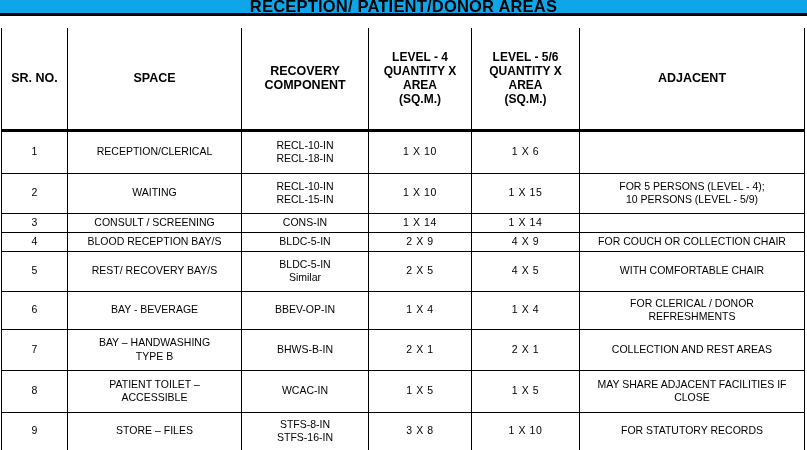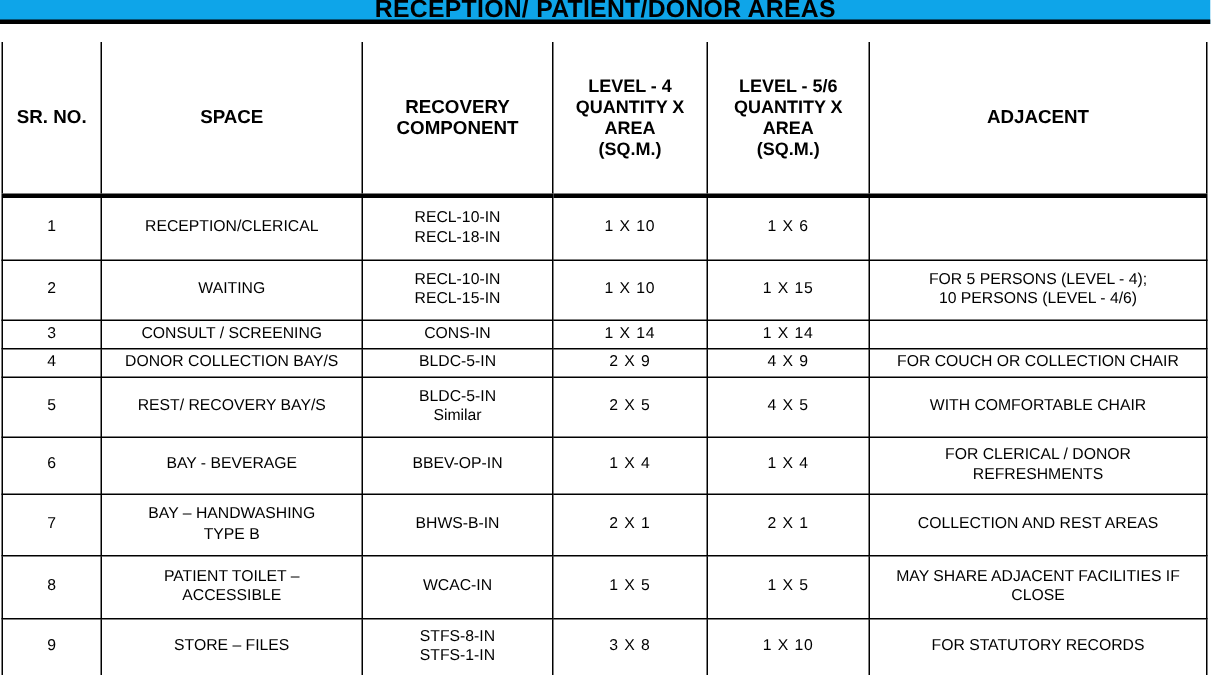--- a/index.html
+++ b/index.html
@@ -157,36 +157,36 @@
         <td class="sr">2</td>
         <td class="space">WAITING</td>
         <td class="comp two-line">
           <span>RECL-10-IN</span>
           <span>RECL-15-IN</span>
         </td>
         <td class="qty">1 X  10</td>
         <td class="qty">1 X  15</td>
         <td class="remarks two-line">
           <span class="nowrap">FOR 5 PERSONS (LEVEL - 4);</span>
-          <span class="nowrap">10 PERSONS (LEVEL - 4/6)</span>
+          <span class="nowrap">10 PERSONS (LEVEL - 5/9)</span>
         </td>
       </tr>
 
       <tr style="height:19px">
         <td class="sr">3</td>
         <td class="space">CONSULT / SCREENING</td>
         <td class="comp">CONS-IN</td>
         <td class="qty">1 X  14</td>
         <td class="qty">1 X  14</td>
         <td class="remarks"></td>
       </tr>
 
       <tr style="height:19px">
         <td class="sr">4</td>
-        <td class="space">DONOR COLLECTION BAY/S</td>
+        <td class="space">BLOOD RECEPTION BAY/S</td>
         <td class="comp">BLDC-5-IN</td>
         <td class="qty">2 X  9</td>
         <td class="qty">4 X  9</td>
         <td class="remarks nowrap">FOR COUCH OR COLLECTION CHAIR</td>
       </tr>
 
       <tr style="height:40px">
         <td class="sr">5</td>
         <td class="space">REST/ RECOVERY BAY/S</td>
         <td class="comp two-line">
@@ -235,21 +235,21 @@
           <span class="nowrap">MAY SHARE ADJACENT FACILITIES IF</span>
           <span>CLOSE</span>
         </td>
       </tr>
 
       <tr style="height:38px">
         <td class="sr">9</td>
         <td class="space">STORE – FILES</td>
         <td class="comp two-line">
           <span>STFS-8-IN</span>
-          <span>STFS-1-IN</span>
+          <span>STFS-16-IN</span>
         </td>
         <td class="qty">3 X  8</td>
         <td class="qty">1 X  10</td>
         <td class="remarks">FOR STATUTORY RECORDS</td>
       </tr>
 
     </tbody>
   </table>
 
 </div>

